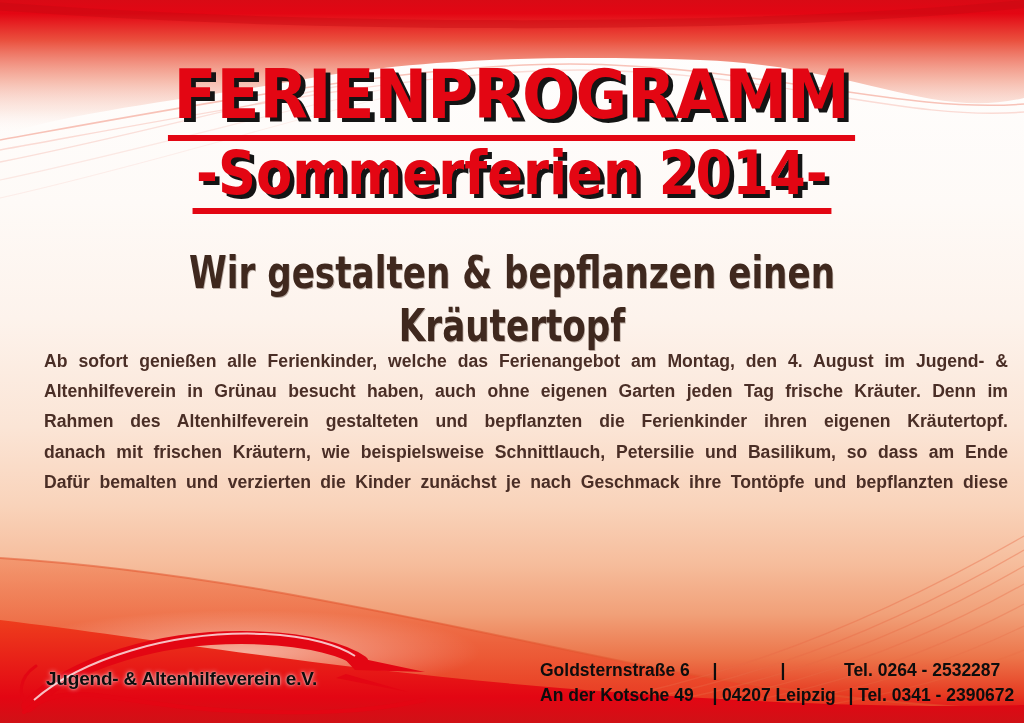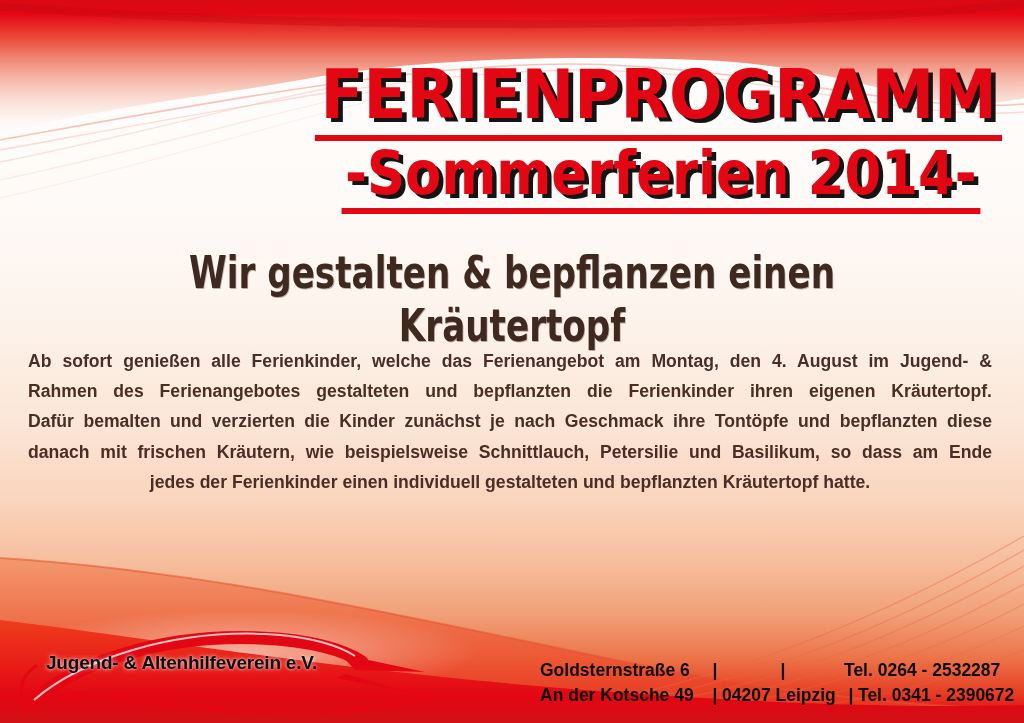--- a/index.html
+++ b/index.html
@@ -9,21 +9,21 @@
     background:linear-gradient(180deg,
       #ffffff 0%, #fefaf7 28%, #fdf3ec 44%, #fbe5d6 59%,
       #f9d3ba 70%, #f6bd9c 78%, #f1a078 85%, #ec7449 91%,
       #e63c22 96%, #e30613 99%, #d21116 100%);
   }
   svg{position:absolute;display:block;}
   .top-deco{top:0;left:0;z-index:1;}
   .bottom-deco{top:500px;left:0;z-index:1;}
   .logo-swoosh{top:612px;left:10px;z-index:2;}
 
-  .title-wrap{position:absolute;top:62px;left:0;width:1024px;text-align:right;z-index:3;}
+  .title-wrap{position:absolute;top:62px;left:0;width:1024px;text-align:center;z-index:3;}
   .big-title{
     display:inline-block;transform:scaleX(.94);transform-origin:center;
     font-family:"DejaVu Sans",sans-serif;font-weight:bold;font-size:67px;line-height:1.0;
     color:#e30613;letter-spacing:0;
     text-shadow:5px 4px 0 #141414;
     border-bottom:6px solid #e30613;padding:0 6px 6px 6px;
   }
   .sub-title{
     display:inline-block;transform:scaleX(.88);transform-origin:center;
     font-family:"DejaVu Sans",sans-serif;font-weight:bold;font-size:60px;line-height:1.02;
@@ -33,28 +33,28 @@
   }
   .headline{
     position:absolute;top:246px;left:0;width:1024px;text-align:center;z-index:3;text-decoration:underline;
   }
   .headline-inner{
     display:inline-block;transform:scaleX(.76);transform-origin:center;
     font-family:"DejaVu Sans",sans-serif;font-weight:bold;font-size:45px;
     color:#3f281e;text-shadow:1px 1px 0 rgba(63,40,30,.35);
   }
   .body-par{
-    position:absolute;top:346px;left:28px;width:964px;z-index:3;
+    position:absolute;top:346px;left:44px;width:964px;z-index:3;
     font-size:17.6px;font-weight:bold;color:#4a2e26;line-height:30.2px;
   }
   .bline{text-align:justify;text-align-last:justify;white-space:normal;}
   .bline.last{text-align:center;text-align-last:center;}
 
   .logo-text{
-    position:absolute;top:652px;left:46px;z-index:3;
+    position:absolute;top:668px;left:46px;z-index:3;
     font-size:19px;font-weight:bold;color:#0d0d0d;letter-spacing:-.2px;
     text-shadow:0 0 5px rgba(255,255,255,.75),0 0 2px rgba(255,255,255,.6);
   }
   .footer{
     position:absolute;top:658px;left:540px;z-index:3;
     font-size:17.5px;font-weight:bold;color:#0d0d0d;line-height:25px;
   }
   .frow{display:grid;grid-template-columns:168px 14px 122px 14px auto;white-space:nowrap;}
   .frow .sep{text-align:center;}
 </style>
@@ -126,24 +126,24 @@
     <div class="big-title">FERIENPROGRAMM</div><br>
     <div class="sub-title">-Sommerferien 2014-</div>
   </div>
 
   <div class="headline">
     <span class="headline-inner">Wir gestalten &amp; bepflanzen einen Kräutertopf</span>
   </div>
 
   <div class="body-par">
     <div class="bline">Ab sofort genießen alle Ferienkinder, welche das Ferienangebot am Montag, den 4. August im Jugend- &amp;</div>
-    <div class="bline">Rahmen des Ferienangebotes gestalteten und bepflanzten die Ferienkinder ihren eigenen Kräutertopf.</div>
+    <div class="bline">Altenhilfeverein in Grünau besucht haben, auch ohne eigenen Garten jeden Tag frische Kräuter. Denn im</div>
+    <div class="bline">Rahmen des Altenhilfeverein gestalteten und bepflanzten die Ferienkinder ihren eigenen Kräutertopf.</div>
+    <div class="bline">danach mit frischen Kräutern, wie beispielsweise Schnittlauch, Petersilie und Basilikum, so dass am Ende</div>
     <div class="bline">Dafür bemalten und verzierten die Kinder zunächst je nach Geschmack ihre Tontöpfe und bepflanzten diese</div>
-    <div class="bline">danach mit frischen Kräutern, wie beispielsweise Schnittlauch, Petersilie und Basilikum, so dass am Ende</div>
-    <div class="bline last">jedes der Ferienkinder einen individuell gestalteten und bepflanzten Kräutertopf hatte.</div>
   </div>
 
   <div class="logo-text">Jugend- &amp; Altenhilfeverein e.V.</div>
 
   <div class="footer">
     <div class="frow">
       <span>Goldsternstraße 6</span>
       <span class="sep">|</span>
       <span class="sep">|</span>
       <span>Tel. 0264 - 2532287</span>

